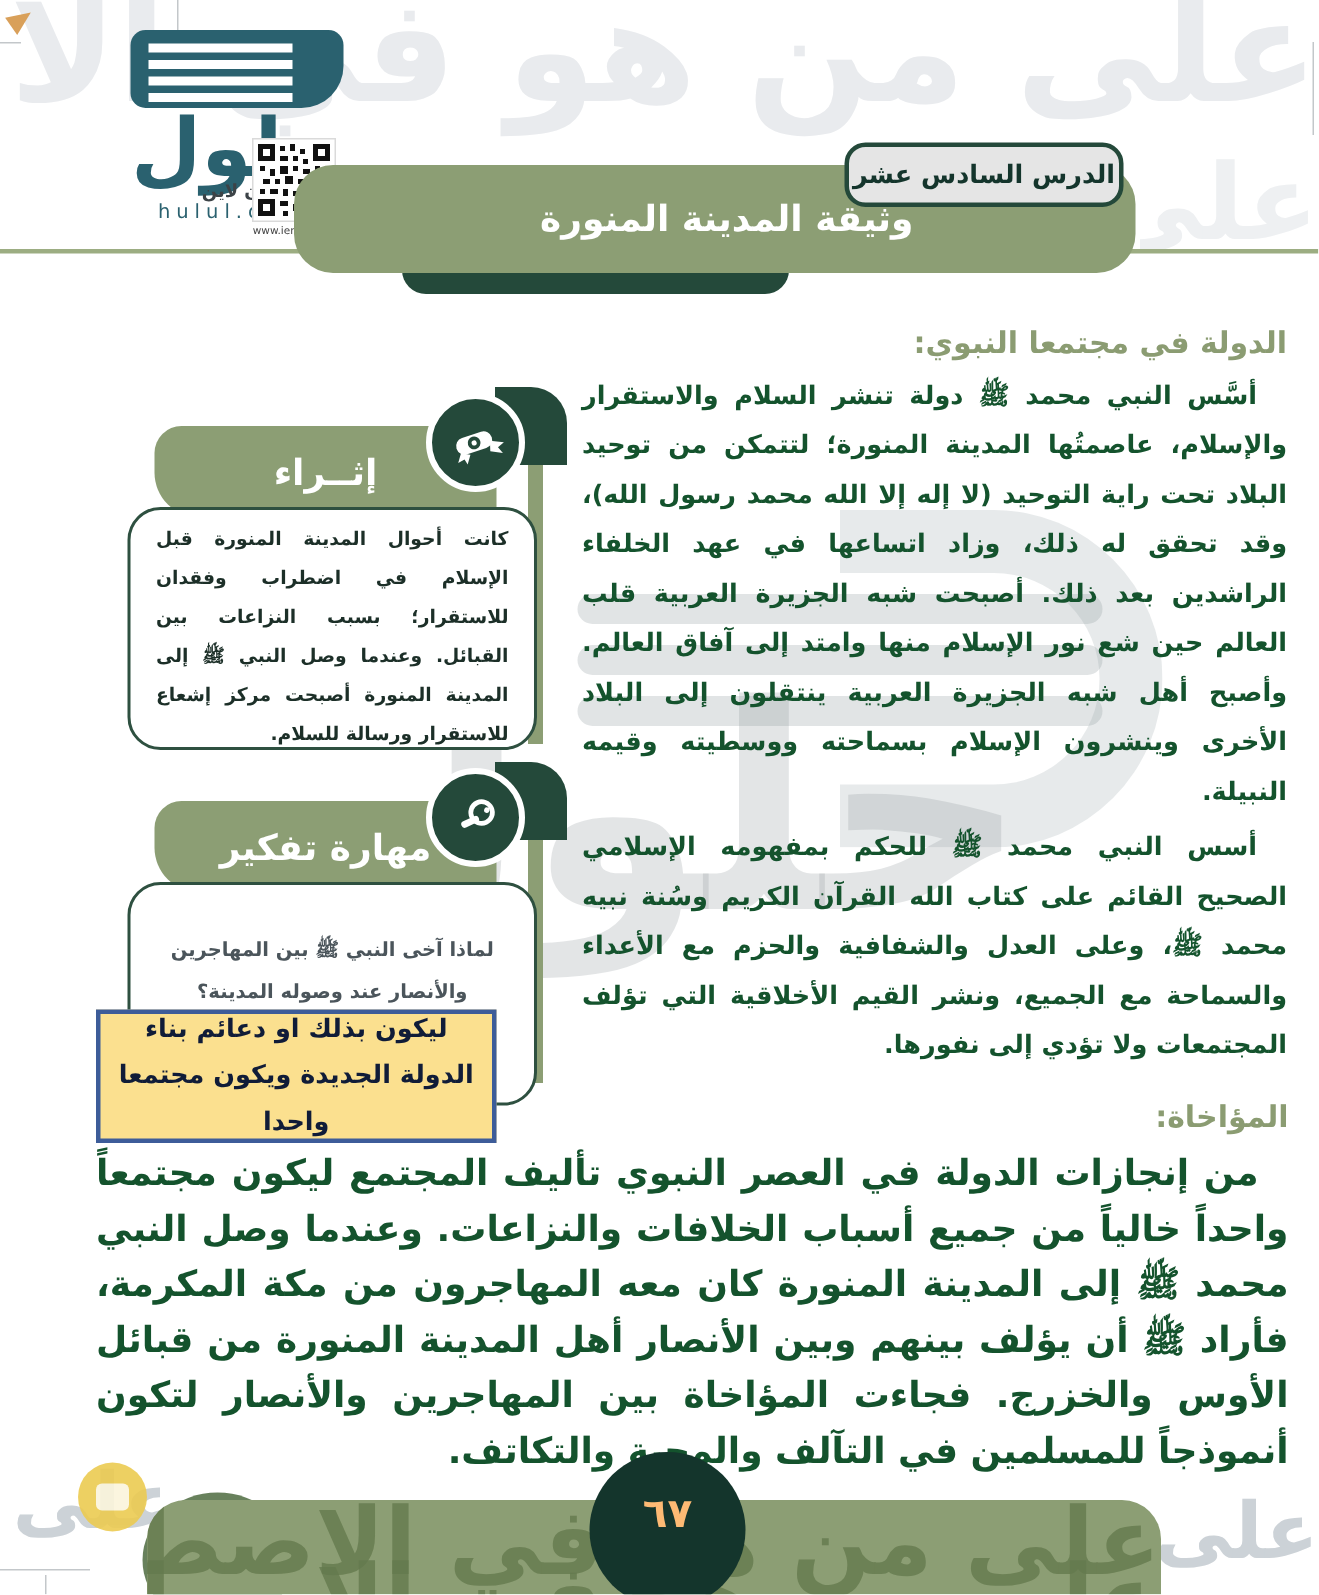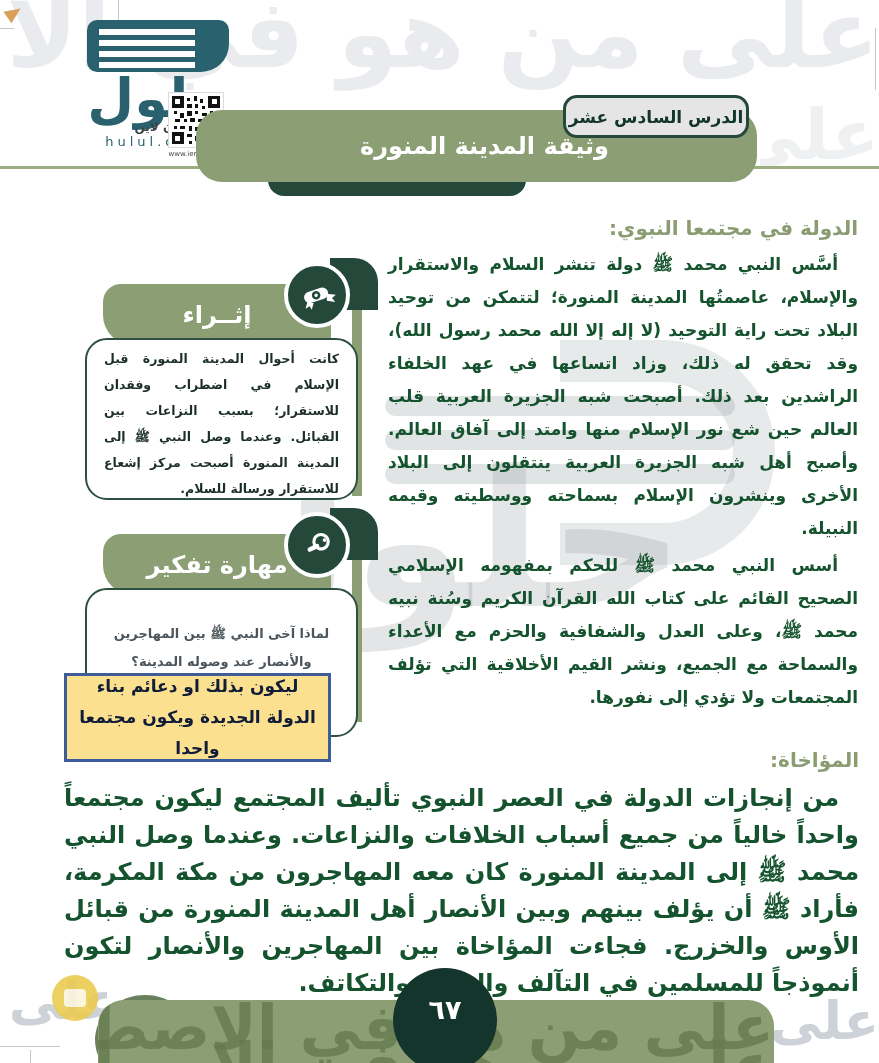--- a/index.html
+++ b/index.html
@@ -81,32 +81,32 @@
                  color:#1c2f28; text-align:justify; }
   .question-text { padding:30px 20px 10px; font-size:13px; line-height:28px;
                    color:#4b555b; font-weight:bold; text-align:center; }
   .answer-box { position:absolute; left:64px; top:673px; width:267px; height:89px;
                 background:#fbe08f; border:3px solid #3d5c99; z-index:6;
                 display:flex; align-items:center; justify-content:center; }
   .answer-box span { font-size:17px; line-height:31px; font-weight:bold; color:#101c38;
                      text-align:center; padding:0 10px; }
 
   
-  .sec2 { position:absolute; left:64px; top:748px; width:795px; }
+  .sec2 { position:absolute; left:64px; top:732px; width:795px; }
   .sec2 .body-text { font-size:24px; line-height:37px; }
 
   
   .footer-band { position:absolute; left:98px; top:1000px; width:676px; height:63px;
                  background:#8c9e74; border-radius:26px 26px 0 0; overflow:hidden; z-index:1; }
   .footer-band .pat { color:#657a4e; opacity:0.8; font-size:62px; font-weight:bold;
                       line-height:56px; white-space:nowrap; }
   .page-circle { position:absolute; left:393px; top:968px; width:104px; height:104px;
                  background:#14352c; border-radius:50%; z-index:2;
                  display:flex; align-items:flex-start; justify-content:center; }
-  .page-circle span { color:#ffffff; font-size:27px; font-weight:bold; margin-top:26px; }
+  .page-circle span { color:#fdba74; font-size:27px; font-weight:bold; margin-top:26px; }
   .ain-blob { position:absolute; left:52px; top:975px; width:46px; height:46px;
               background:#eccb52; border-radius:50%; opacity:0.9; z-index:1; }
   .ain-blob::after { content:""; position:absolute; left:12px; top:14px; width:22px; height:18px;
                      background:#fff; opacity:.8; border-radius:4px; }
   .green-blob { position:absolute; left:95px; top:995px; width:100px; height:90px;
                 background:#4e6b3f; border-radius:50%; opacity:0.85; z-index:0; }
 </style>
 </head>
 <body>
 

